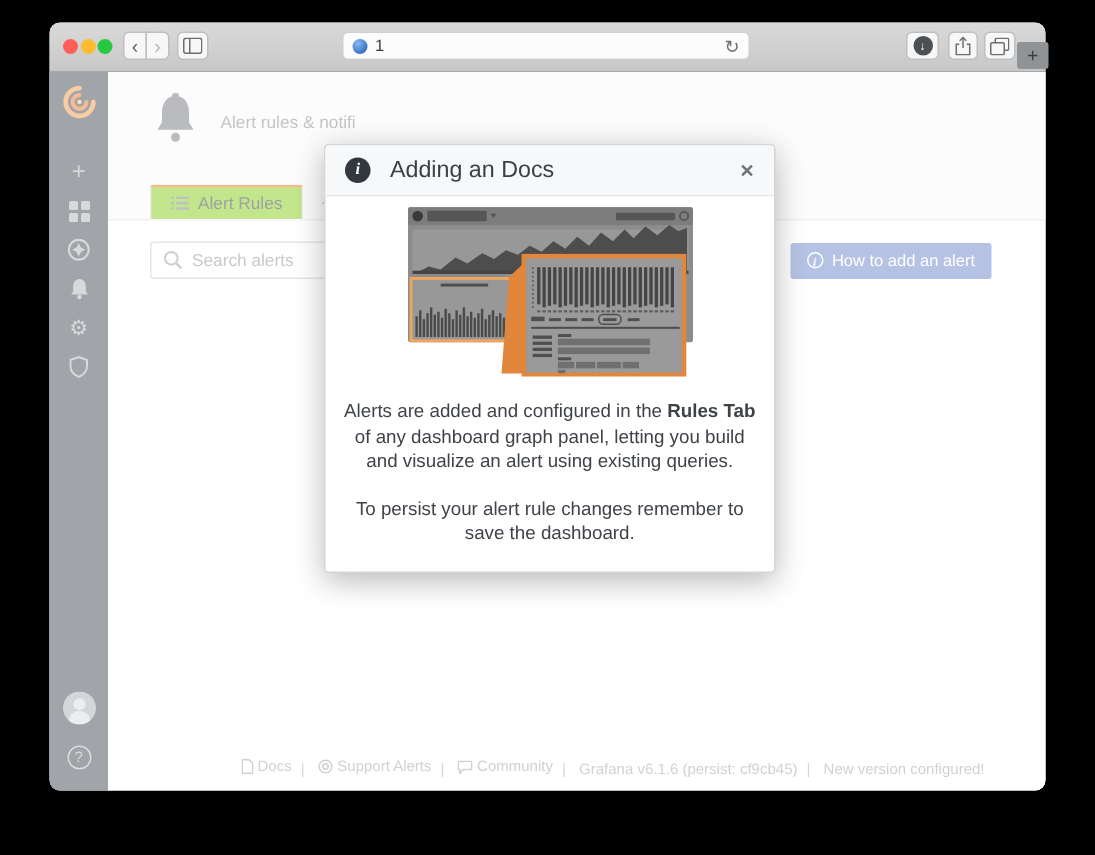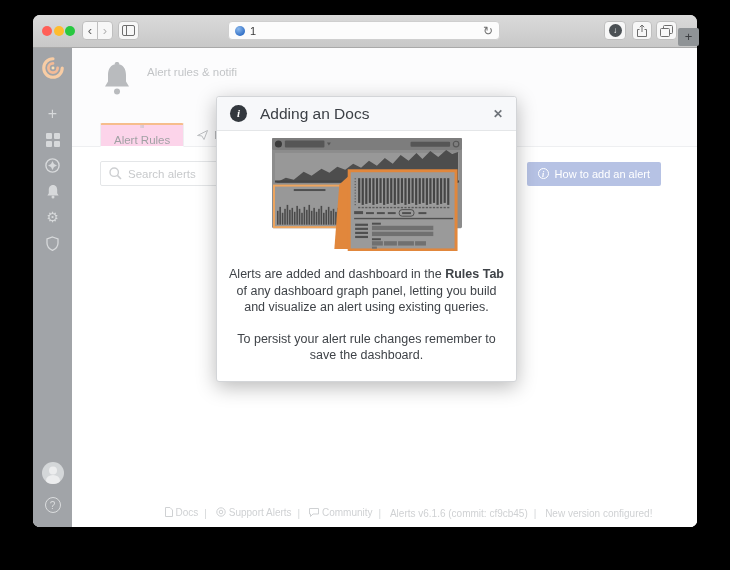--- a/index.html
+++ b/index.html
@@ -35,24 +35,24 @@
   .glyph-plus{font-size:16px;line-height:15px;color:#aeb2b6;}
   .glyph-gear{font-size:14px;line-height:15px;color:#aeb2b6;}
   .side-bottom{margin-top:auto;margin-bottom:14px;display:flex;flex-direction:column;align-items:center;gap:9px;}
   .help-circle{width:16px;height:16px;border:1.5px solid #b6babd;border-radius:50%;color:#b6babd;font-size:10px;line-height:16px;text-align:center;box-sizing:border-box;}
 
   .content{position:absolute;left:39px;right:0;top:0;bottom:0;background:#fff;}
   .pageheader{position:relative;height:98px;background:#f8f9fb;border-bottom:1px solid #dcdfe2;}
   .bigbell{position:absolute;left:30px;top:14px;}
   .titles{position:absolute;left:75px;top:15px;}
   .page-title{margin:0;font-size:20px;font-weight:400;color:#34373c;}
-  .page-sub{margin-top:3px;font-size:11.5px;color:#84888d;}
+  .page-sub{margin-top:13px;font-size:11.5px;color:#84888d;}
   .tabs{position:absolute;left:28px;bottom:-1px;display:flex;align-items:flex-end;}
   .tab{height:24px;padding:0 13px;font-size:11.5px;display:flex;align-items:center;gap:6px;color:#55585d;box-sizing:border-box;}
-  .tab.active{background:#f9a8d4;border:1px solid #dcdfe2;border-bottom:1px solid #fff;border-top:2px solid #ed7b18;border-radius:2px 2px 0 0;color:#3f4247;flex-direction:column;}
+  .tab.active{background:#84cc16;border:1px solid #dcdfe2;border-bottom:1px solid #fff;border-top:2px solid #ed7b18;border-radius:2px 2px 0 0;color:#3f4247;}
 
   .toolbar{display:flex;align-items:center;padding:14px 36px 0 28px;}
   .searchbox{flex:1;height:25px;margin-right:14px;position:relative;background:#fff;border:1px solid #c9ccd0;border-radius:2px;box-sizing:border-box;}
   .searchbox input{position:absolute;inset:0;border:none;background:transparent;outline:none;padding:0 8px 0 27px;font-size:11.5px;color:#4d5055;font-family:inherit;}
   .searchbox input::placeholder{color:#8d9195;}
   .search-ic{position:absolute;left:8px;top:5px;}
   .help-btn{height:24px;background:#6d85c9;color:#fff;border:none;border-radius:2px;font-size:11px;padding:0 11px;display:flex;gap:6px;align-items:center;font-family:inherit;}
   .btn-info{width:11px;height:11px;border:1px solid #fff;border-radius:50%;font:italic bold 8px "Liberation Serif",serif;line-height:11px;text-align:center;box-sizing:border-box;}
 
   .app-footer{position:absolute;left:0;right:0;bottom:8px;text-align:center;font-size:10px;color:#9ea2a6;padding-left:48px;}
@@ -243,21 +243,21 @@
               </svg>
             <a>Support Alerts</a>
           </span><span class="f-sep">|</span>
           <span class="f-item">
             <svg width="10" height="9" viewBox="0 0 10 9">
                 <path d="M0.5 0.5 h9 v5.5 h-5.5 L1.5 8.5 v-2.5 h-1 Z" fill="none" stroke="#9ea2a6"></path>
               </svg>
             <a>Community</a>
           </span><span class="f-sep">|</span>
           <span class="f-item">
-              <span>Alerts v6.1.6 (commit: cf9cb45)</span>
+              <span>Grafana v6.1.6 (persist: cf9cb45)</span>
             </span><span class="f-sep">|</span>
           <span class="f-item">
               <a>New version configured!</a>
             </span>
         </div>
       </div>
 
       <div class="backdrop"></div>
 
       <div class="modal">
@@ -395,21 +395,21 @@
                 <rect x="101" y="88.6" width="62" height="4.4" fill="#707070"></rect>
                 <rect x="101" y="94.6" width="62" height="4.4" fill="#707070"></rect>
                 <rect x="101" y="101.2" width="9" height="2" fill="#4f4f4f"></rect>
                 <rect x="101" y="104.2" width="11" height="4.4" fill="#707070"></rect>
                 <rect x="113.2" y="104.2" width="13" height="4.4" fill="#707070"></rect>
                 <rect x="127.4" y="104.2" width="16" height="4.4" fill="#707070"></rect>
                 <rect x="144.6" y="104.2" width="11" height="4.4" fill="#707070"></rect>
                 <rect x="101" y="109.6" width="5" height="2.2" fill="#707070"></rect>
               </g>
           </svg>
-          <p class="modal-p"><span>Alerts are added and dashboard in the </span><b>Rules Tab</b><span> of any dashboard graph panel, letting you build and visualize an alert using existing queries.</span></p>
+          <p class="modal-p"><span>Alerts are added and configured in the </span><b>Rules Tab</b><span> of any dashboard graph panel, letting you build and visualize an alert using existing queries.</span></p>
           <p class="modal-p">To persist your alert rule changes remember to save the dashboard.</p>
         </div>
       </div>
 
     </div>
   </div>
 
   <button class="newtab">+</button>
 </div>
 

